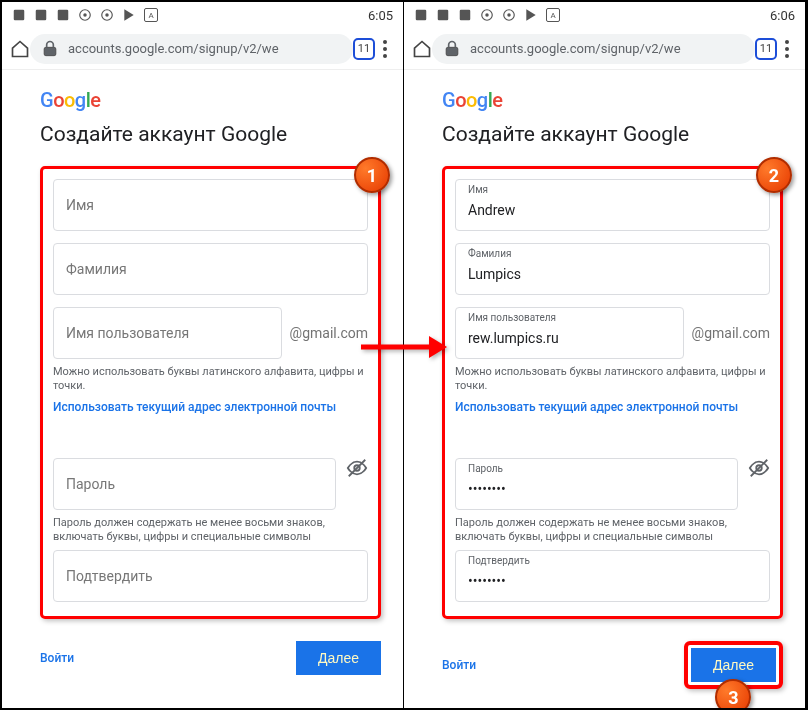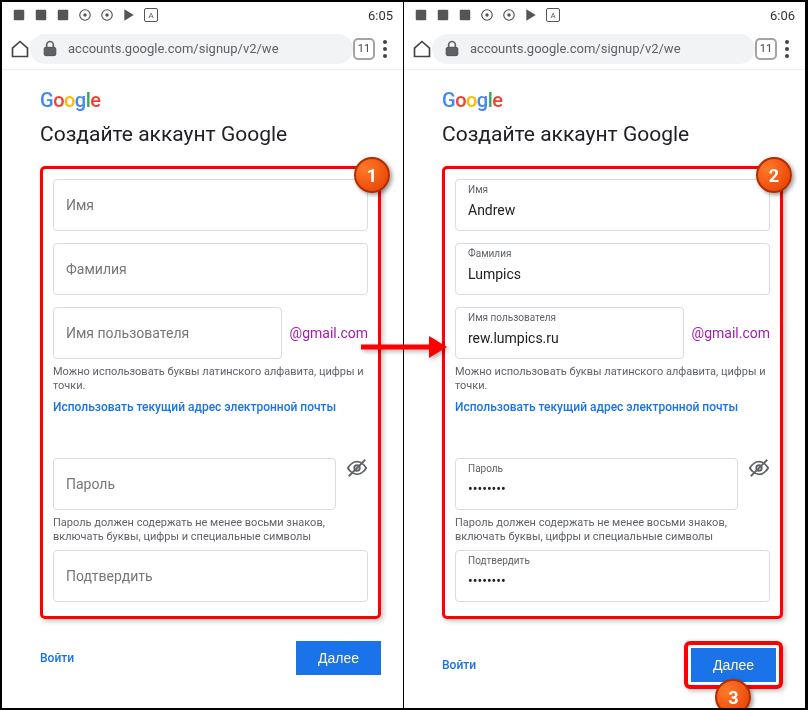--- a/index.html
+++ b/index.html
@@ -67,21 +67,21 @@
     align-items: center;
     padding: 0 10px;
     gap: 8px;
     font-size: 13px;
     color: #5f6368;
     overflow: hidden;
     white-space: nowrap;
   }
   .tabs-badge {
     width: 22px; height: 22px;
-    border: 2px solid #a3a3a3;
+    border: 2px solid #1d4ed8;
     border-radius: 5px;
     font-size: 11px;
     display:flex; align-items:center; justify-content:center;
     color:#444;
   }
   .menu-dots { width: 20px; display:flex; flex-direction:column; gap:3px; align-items:center; }
   .menu-dots span { width:4px; height:4px; background:#444; border-radius:50%; }
   
   .page {
     flex: 1;
@@ -127,21 +127,21 @@
     position: relative;
   }
   .field .float-label {
     position: absolute; top: 4px; left: 12px;
     font-size: 10px; color: #5f6368;
   }
   .field .val { color: #202124; font-size: 14px; margin-top: 10px; }
   .field.empty .ph { color: #777; font-size: 14px; }
   .username-row { display: flex; align-items: center; gap: 8px; margin-bottom:4px; }
   .username-row .field { flex: 1; margin-bottom: 0; }
-  .at-gmail { font-size: 14px; color: #a21caf; white-space: nowrap; }
+  .at-gmail { font-size: 14px; color: #737373; white-space: nowrap; }
   .helper { font-size: 11px; color: #5f6368; line-height: 1.3; margin: 6px 0 6px; }
   .link { font-size: 12px; color: #1a73e8; font-weight: 500; margin-bottom: 12px; }
   .pwd-row { display: flex; align-items: center; gap: 10px; margin-bottom: 6px; }
   .pwd-row .field { flex: 1; margin-bottom: 0; margin-top: 32px; }
   .eye { width: 22px; height: 22px; color: #5f6368; }
   .actions {
     display: flex; justify-content: space-between; align-items: center;
     margin-top: 22px;
   }
   .signin { color: #1a73e8; font-size: 12px; font-weight: 500; }

